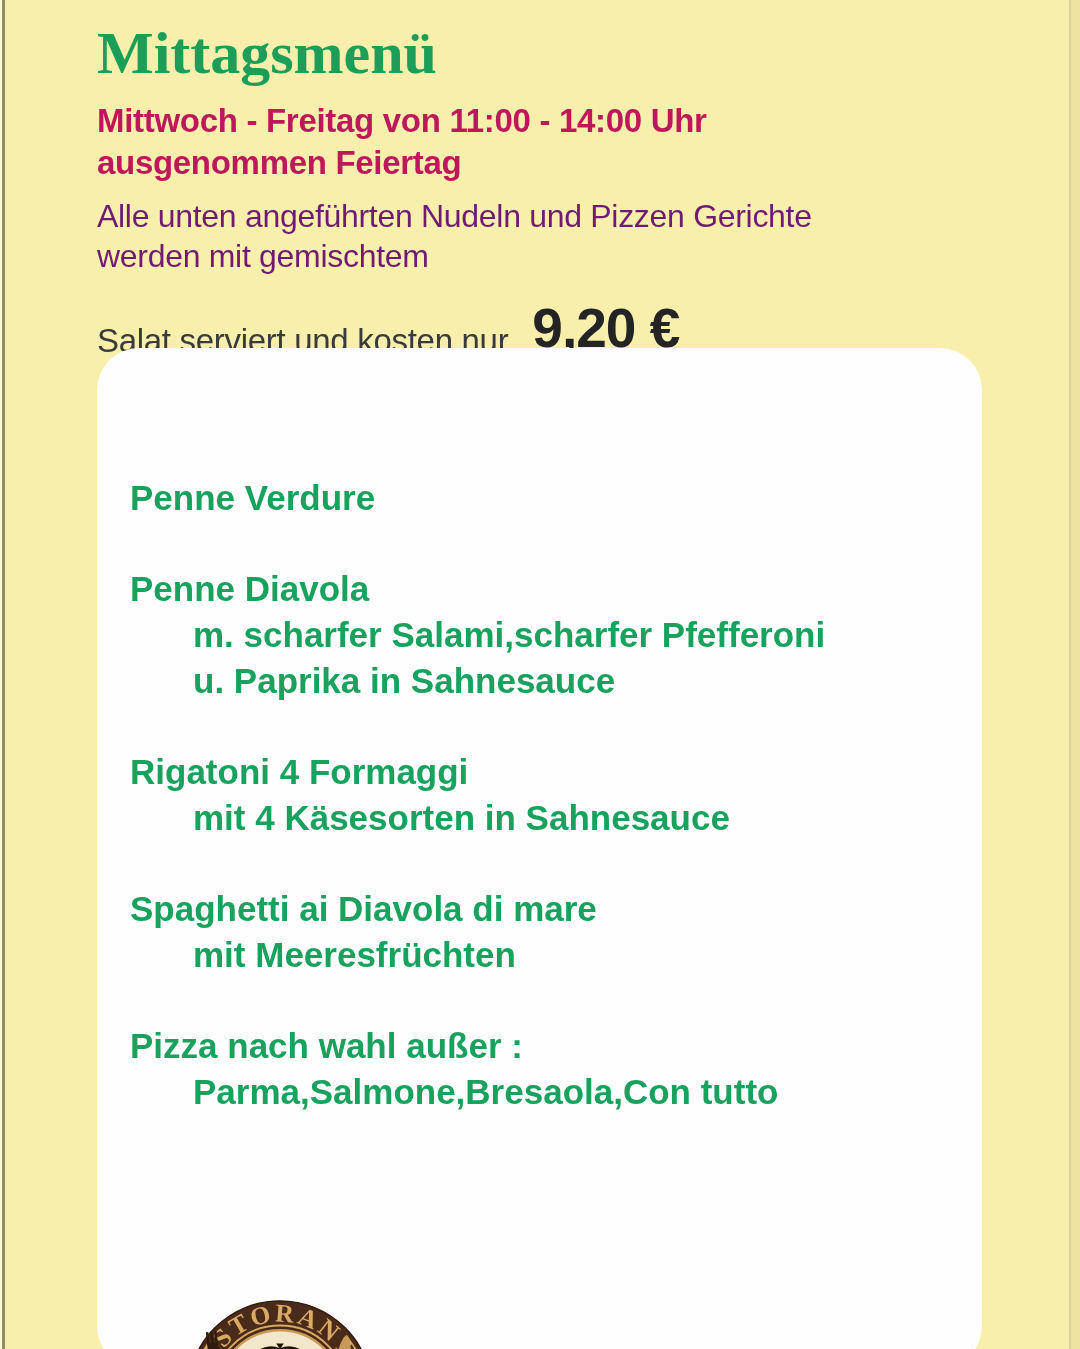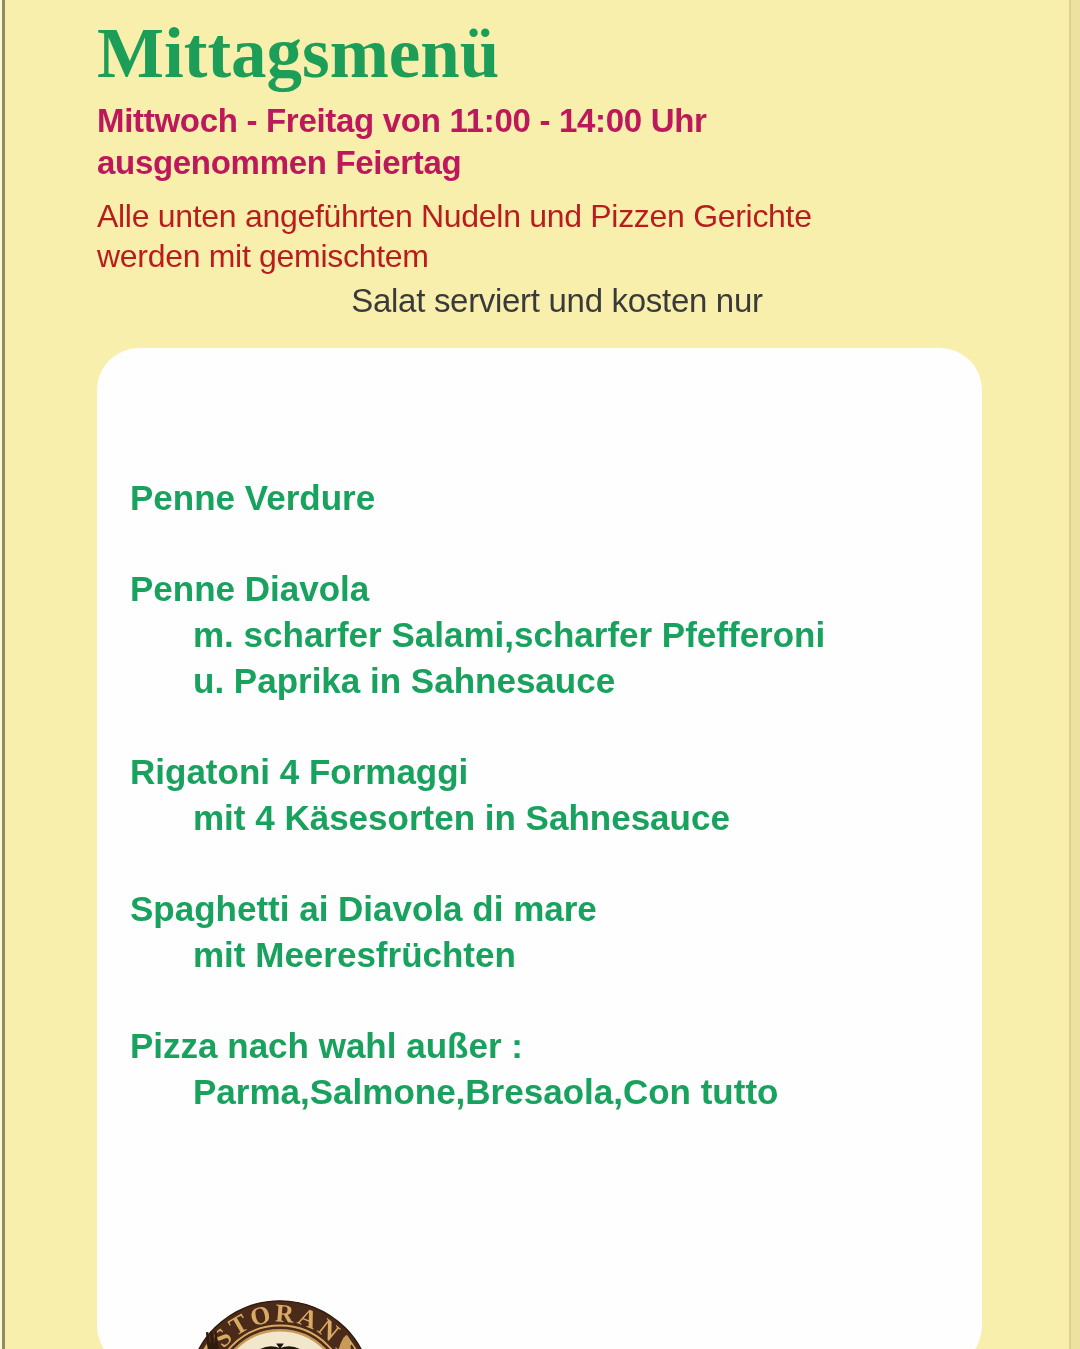--- a/index.html
+++ b/index.html
@@ -13,27 +13,27 @@
   }
   .edge-left-light { position: absolute; left: 0; top: 0; width: 2px; height: 100%; background: #fcf9da; z-index: 5; }
   .edge-left-dark  { position: absolute; left: 2px; top: 0; width: 3px; height: 100%; background: #8f8d60; z-index: 5; }
   .edge-right      { position: absolute; right: 0; top: 0; width: 9px; height: 100%; background: #eee2a0; z-index: 5; }
   .edge-right-line { position: absolute; right: 9px; top: 0; width: 2px; height: 100%; background: #ddd092; z-index: 5; }
 
   .header { position: absolute; left: 97px; top: 14px; width: 920px; }
   .title {
     font-family: "Liberation Serif", serif;
     font-weight: bold;
-    font-size: 71px;
+    font-size: 60px;
     line-height: 78px;
     color: #1c9e58;
   }
   .schedule { margin-top: 8px; font-size: 33px; line-height: 42px; font-weight: bold; color: #be185d; letter-spacing: -0.3px; }
-  .desc { margin-top: 12px; font-size: 32px; line-height: 40px; color: #b91c1c; letter-spacing: -0.3px; }
-  .price-row { margin-top: 6px; display: flex; align-items: center; flex-direction: column; }
+  .desc { margin-top: 12px; font-size: 32px; line-height: 40px; color: #701a75; letter-spacing: -0.3px; }
+  .price-row { margin-top: 20px; display: flex; align-items: flex-end; }
   .price-label { font-size: 33px; color: #3a3a3a; letter-spacing: -0.3px; }
   .price-value { margin-left: 24px; font-size: 55px; font-weight: bold; color: #242424; letter-spacing: -1px; }
 
   .card {
     position: absolute;
     left: 97px; top: 348px;
     width: 885px; height: 1020px;
     background: #fefefe;
     border-radius: 42px;
     padding-top: 127px;
@@ -67,20 +67,21 @@
   <div class="schedule">
     <div>Mittwoch - Freitag von 11:00 - 14:00 Uhr</div>
     <div>ausgenommen Feiertag</div>
   </div>
   <div class="desc">
     <div>Alle unten angeführten Nudeln und Pizzen Gerichte</div>
     <div>werden mit gemischtem</div>
   </div>
   <div class="price-row">
     <span class="price-label">Salat serviert und kosten nur</span>
+    <span class="price-value">9,20 €</span>
   </div>
 </header>
 
 <main class="card">
   <div id="menu-list">
       <div class="menu-item">
         <div class="menu-name">Penne Verdure</div>
       </div>
       <div class="menu-item">
         <div class="menu-name">Penne Diavola</div>

